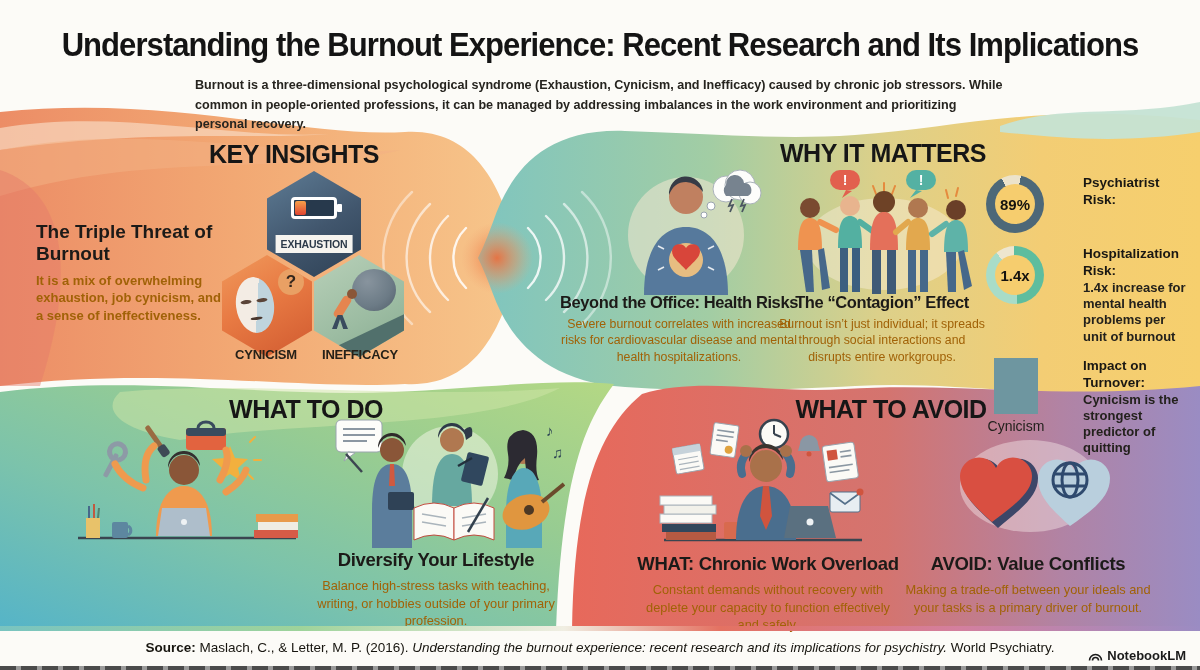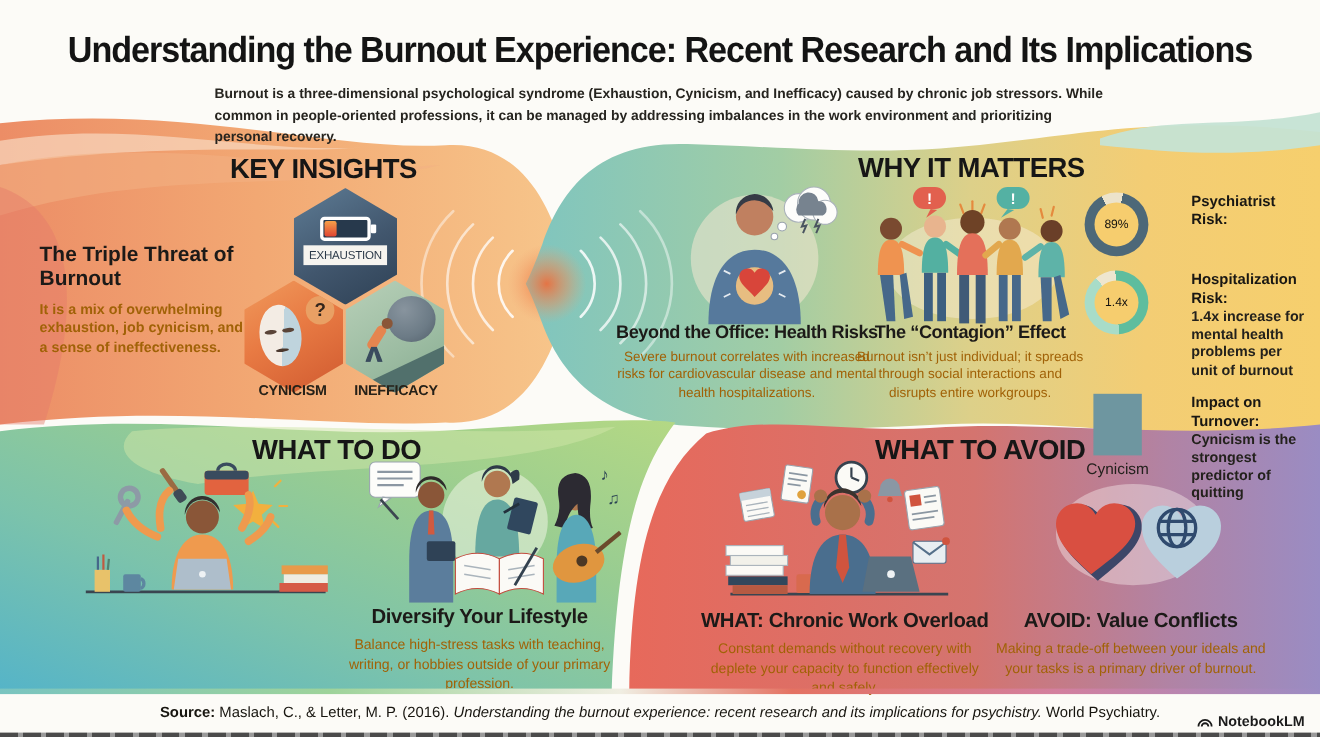--- a/index.html
+++ b/index.html
@@ -42,42 +42,42 @@
   #card-overload { left:637px; top:553px; width:262px; }
   #card-values { left:905px; top:553px; width:246px; }
 
   
   .stats { position:absolute; left:986px; top:175px; width:205px; display:flex; flex-direction:column; gap:13px; }
   .stat-row { display:flex; gap:13px; align-items:flex-start; }
   .stat-viz { width:60px; flex:0 0 60px; text-align:center; }
   .donut { width:58px; height:58px; border-radius:50%; position:relative; }
   .donut::after { content:""; position:absolute; inset:9px; border-radius:50%; background:#f6cd6e; }
   .donut .donut-value { position:absolute; inset:0; display:flex; align-items:center; justify-content:center;
-    font-size:11px; font-weight:400; color:#14120f; z-index:2; }
+    font-size:15px; font-weight:700; color:#14120f; z-index:2; }
   #donut-psych { background:conic-gradient(from -28deg, #ece3cb 0deg 40deg, #4d6878 40deg 360deg); }
   #donut-hosp  { background:conic-gradient(from -40deg, #eee6cf 0deg 38deg, #5ebd9e 38deg 215deg, #a8dcc8 215deg 360deg); }
   .bar-swatch { width:44px; height:56px; background:#6e96a0; margin:0 auto; }
   .bar-label { font-size:14px; font-weight:500; color:#23211d; margin-top:4px; }
   .stat-text { flex:1;margin-left:24px; }
   .stat-label { font-size:13.5px; font-weight:800; color:#191713; line-height:1.25; }
   .stat-body  { font-size:13px; font-weight:600; color:#23211c; line-height:1.25; }
 
   
   .hexes { position:absolute; left:222px; top:171px; width:182px; height:196px; }
   .hex { position:absolute; clip-path:polygon(50% 0, 100% 26%, 100% 74%, 50% 100%, 0 74%, 0 26%); }
   #hex-exhaustion { left:45px; top:0; width:94px; height:106px; background:linear-gradient(150deg,#5e7c95 0%,#41566d 55%,#2e4155 100%); }
   #hex-cynicism { left:0; top:84px; width:90px; height:102px; background:linear-gradient(150deg,#f09а5c 0%,#e87a43 45%,#d05a30 100%); background:linear-gradient(150deg,#f09a5c 0%,#e87a43 45%,#d05a30 100%); }
   #hex-inefficacy { left:92px; top:84px; width:90px; height:102px; background:linear-gradient(150deg,#b8d0b8 0%,#9cbca2 60%,#87ab90 100%); }
   .battery { position:absolute; left:50%; top:26px; transform:translateX(-50%); width:46px; height:22px;
     border:3px solid #fff; border-radius:4px; background:#27394c; }
   .battery::before { content:""; position:absolute; left:1px; top:1px; bottom:1px; width:11px;
     background:linear-gradient(180deg,#f6a04a,#e04432); border-radius:2px; }
   .battery::after { content:""; position:absolute; right:-8px; top:4px; width:5px; height:8px; background:#fff; border-radius:1px; }
-  .hex-tag { position:absolute; left:50%; top:52px; transform:translateX(-50%); background:#f6f4ef; color:#2c3a49;
-    font-size:10.5px; font-weight:400; padding:3px 5px; letter-spacing:-.2px; white-space:nowrap; }
+  .hex-tag { position:absolute; left:50%; top:64px; transform:translateX(-50%); background:#f6f4ef; color:#2c3a49;
+    font-size:10.5px; font-weight:700; padding:3px 5px; letter-spacing:-.2px; white-space:nowrap; }
   .mask { position:absolute; left:14px; top:22px; width:38px; height:56px; border-radius:50%;
     background:linear-gradient(100deg,#f3ece4 55%,#bfd4dd 55%); transform:rotate(-7deg); }
   .mask i { position:absolute; width:11px; height:4px; border-radius:50%; background:#5a4438; }
   .mask .eye-l { left:5px; top:22px; } .mask .eye-r { left:21px; top:22px; }
   .mask .mouth { left:13px; top:40px; width:12px; height:3px; background:#4a382e; }
   .qmark { position:absolute; right:8px; top:14px; width:26px; height:26px; border-radius:50%;
     background:#e9a064; color:#33261c; font-size:17px; font-weight:800; display:flex; align-items:center; justify-content:center; }
   .slope { position:absolute; left:0; bottom:0; width:100%; height:52px;
     clip-path:polygon(0 100%, 100% 18%, 100% 100%); background:#51706c; }
   .boulder { position:absolute; right:8px; top:14px; width:44px; height:42px; border-radius:50%;

